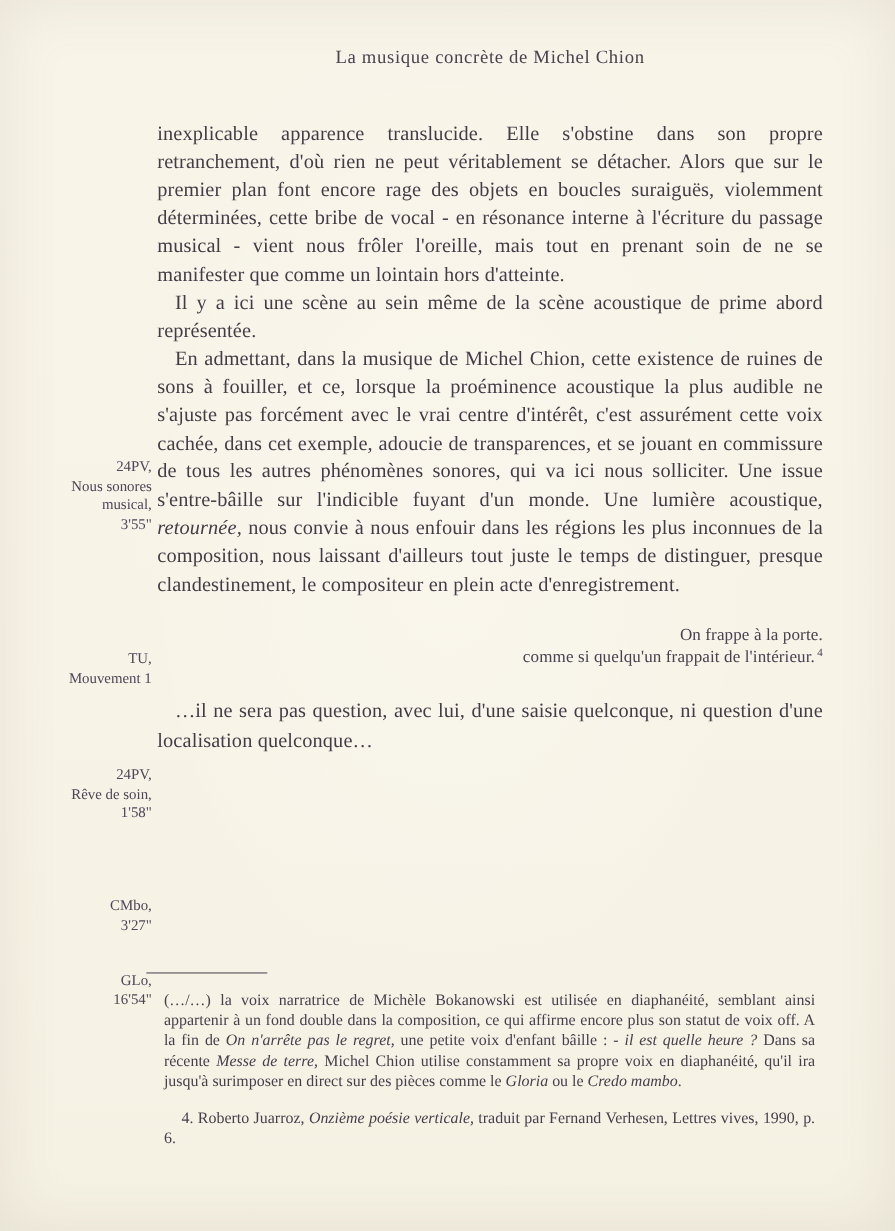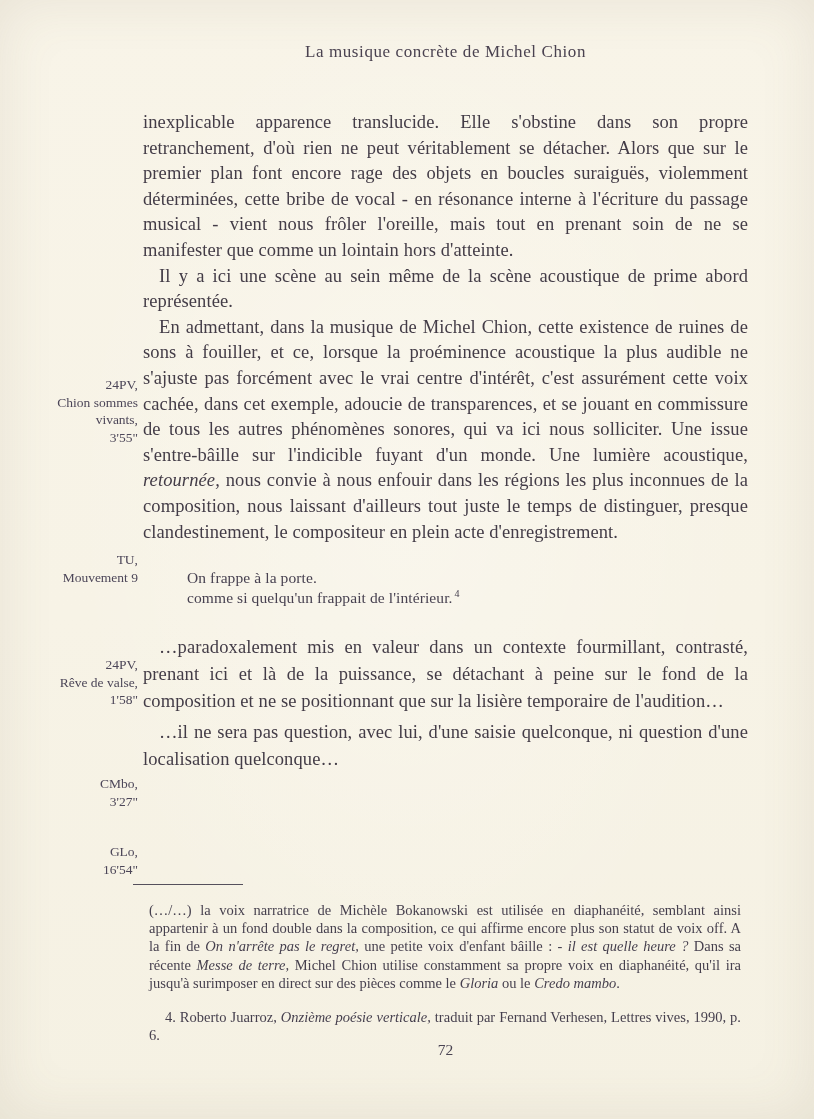--- a/index.html
+++ b/index.html
@@ -31,29 +31,30 @@
     text-align: justify;
     letter-spacing: 0.1px;
   }
   .body-col p { margin: 0; }
   .body-col p.indent { text-indent: 16px; }
   .body-col p.loose { line-height: 27px; }
   .body-col p.gap-top { margin-top: 4px; }
   .quote {
     margin: 23px 0 27px 44px;
     font-size: 15.5px; line-height: 19.6px;
-    text-align: left;
+    text-align: right;
     color: #474150;
   }
   .quote sup { font-size: 10px; vertical-align: super; line-height: 0; margin-left: 2px; }
   .margin-note {
     position: absolute; left: 22px; width: 116px;
     text-align: right;
     font-size: 13.5px; line-height: 17.6px;
     color: #4c4658;
+    margin-top: 39px;
   }
   .footnote {
     position: absolute; top: 884px; left: 133px; width: 624px;
     font-size: 14.5px; line-height: 18.2px;
     text-align: justify;
     color: #453f4d;
   }
   .fn-rule {
     width: 110px; height: 0;
     border-top: 1.2px solid #55505c;
@@ -70,33 +71,33 @@
 </style>
 </head>
 <body>
 
 <div class="page">
 
   <div class="running-head">La musique concrète de Michel Chion</div>
 
   <div class="margin-note" style="top:376px">
       <div>24PV,</div>
-      <div>Chion sommes</div>
-      <div>vivants,</div>
+      <div>Nous sonores</div>
+      <div>musical,</div>
       <div>3'55"</div>
     </div>
 
   <div class="margin-note" style="top:551px">
       <div>TU,</div>
-      <div>Mouvement 9</div>
+      <div>Mouvement 1</div>
     </div>
 
   <div class="margin-note" style="top:656px">
       <div>24PV,</div>
-      <div>Rêve de valse,</div>
+      <div>Rêve de soin,</div>
       <div>1'58"</div>
     </div>
 
   <div class="margin-note" style="top:775px">
       <div>CMbo,</div>
       <div>3'27"</div>
     </div>
 
   <div class="margin-note" style="top:843px">
       <div>GLo,</div>
@@ -109,27 +110,25 @@
 
     <p class="indent"><span>Il y a ici une scène au sein même de la scène acoustique de prime abord représentée.</span></p>
 
     <p class="indent"><span>En admettant, dans la musique de Michel Chion, cette existence de ruines de sons à fouiller, et ce, lorsque la proéminence acoustique la plus audible ne s'ajuste pas forcément avec le vrai centre d'intérêt, c'est assurément cette voix cachée, dans cet exemple, adoucie de transparences, et se jouant en commissure de tous les autres phénomènes sonores, qui va ici nous solliciter. Une issue s'entre-bâille sur l'indicible fuyant d'un monde. Une lumière acoustique, </span><i>retournée,</i><span> nous convie à nous enfouir dans les régions les plus inconnues de la composition, nous laissant d'ailleurs tout juste le temps de distinguer, presque clandestinement, le compositeur en plein acte d'enregistrement.</span></p>
 
     <div class="quote">
       <div><span>On frappe à la porte.</span></div>
       <div><span>comme si quelqu'un frappait de l'intérieur.</span><sup>4</sup></div>
     </div>
 
-    <p class="indent loose"><span>…paradoxalement mis en valeur dans un contexte fourmillant, contrasté, prenant ici et là de la puissance, se détachant à peine sur le fond de la composition et ne se positionnant que sur la lisière temporaire de l'audition…</span></p>
 
     <p class="indent loose gap-top"><span>…il ne sera pas question, avec lui, d'une saisie quelconque, ni question d'une localisation quelconque…</span></p>
 
   </div>
 
   <div class="footnote">
     <div class="fn-rule"></div>
     <p><span>(…/…) la voix narratrice de Michèle Bokanowski est utilisée en diaphanéité, semblant ainsi appartenir à un fond double dans la composition, ce qui affirme encore plus son statut de voix off. A la fin de </span><i>On n'arrête pas le regret,</i><span> une petite voix d'enfant bâille : - </span><i>il est quelle heure ?</i><span> Dans sa récente </span><i>Messe de terre,</i><span> Michel Chion utilise constamment sa propre voix en diaphanéité, qu'il ira jusqu'à surimposer en direct sur des pièces comme le </span><i>Gloria</i><span> ou le </span><i>Credo mambo</i><span>.</span></p>
     <p class="fn-ref"><span>4. Roberto Juarroz, </span><i>Onzième poésie verticale,</i><span> traduit par Fernand Verhesen, Lettres vives, 1990, p. 6.</span></p>
   </div>
 
-  <div class="page-number">72</div>
 
 </div>
 
 </body></html>

